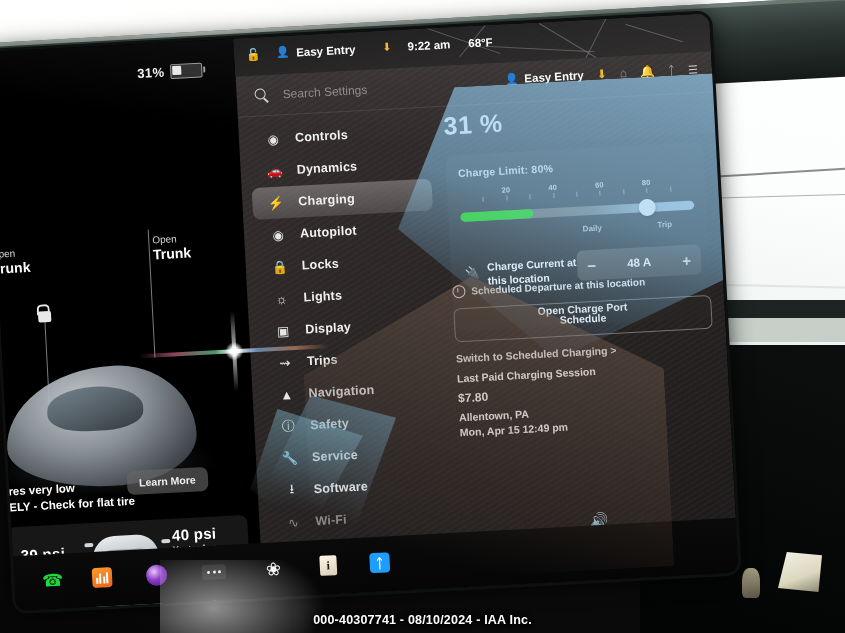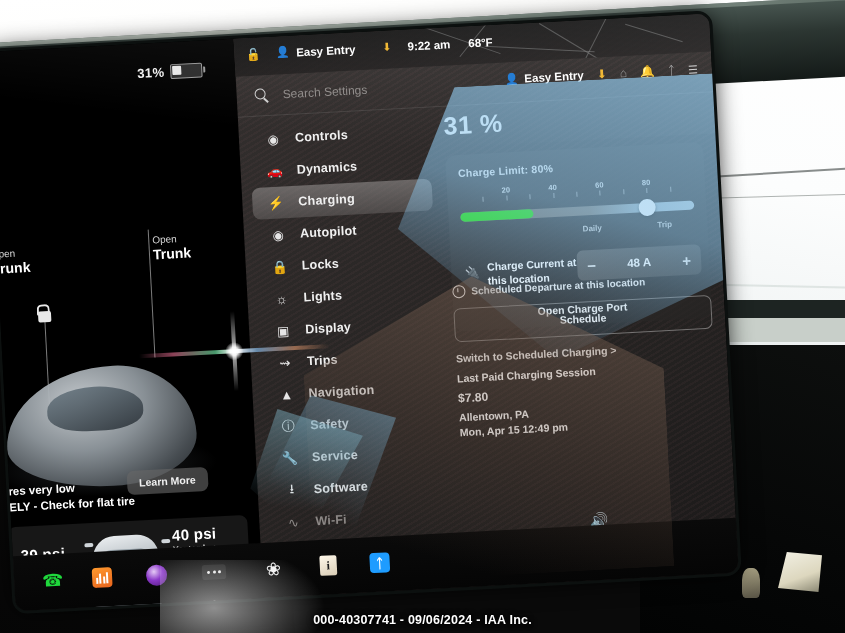--- a/index.html
+++ b/index.html
@@ -491,14 +491,14 @@
     <div class="flare">
       <span class="hb"></span>
           <span class="vb"></span>
           <span class="core"></span>
     </div>
   </div>
   </div>
 
   <div class="flare2"></div>
 
-  <div class="watermark">000-40307741 - 09/06/2024 - IAA Inc.</div>
+  <div class="watermark">000-40307741 - 08/10/2024 - IAA Inc.</div>
 </div>
 
 </body></html>

